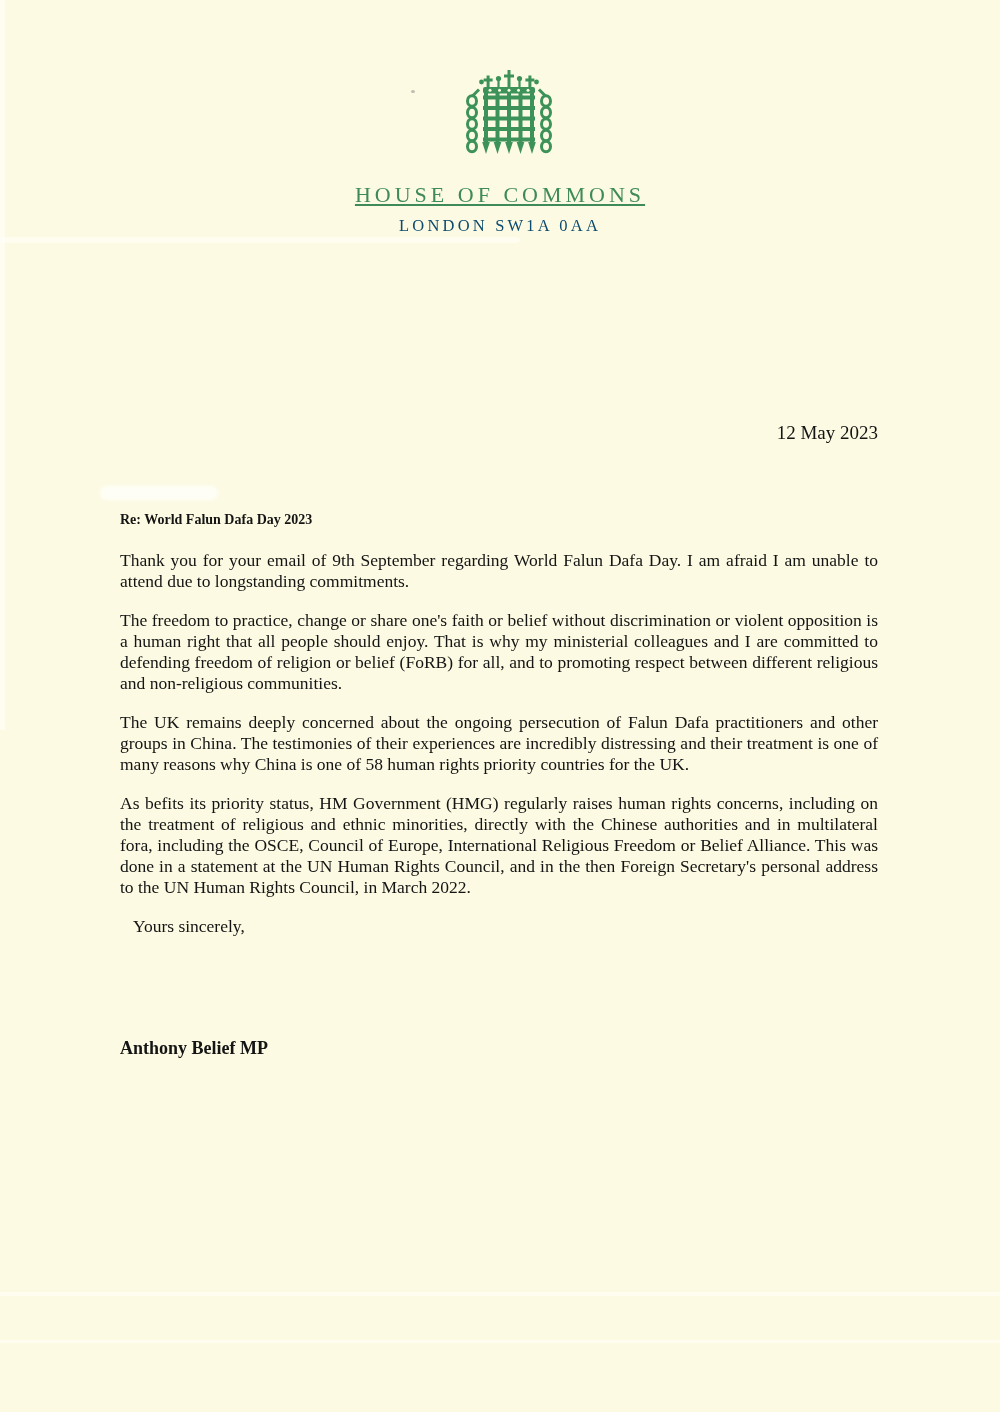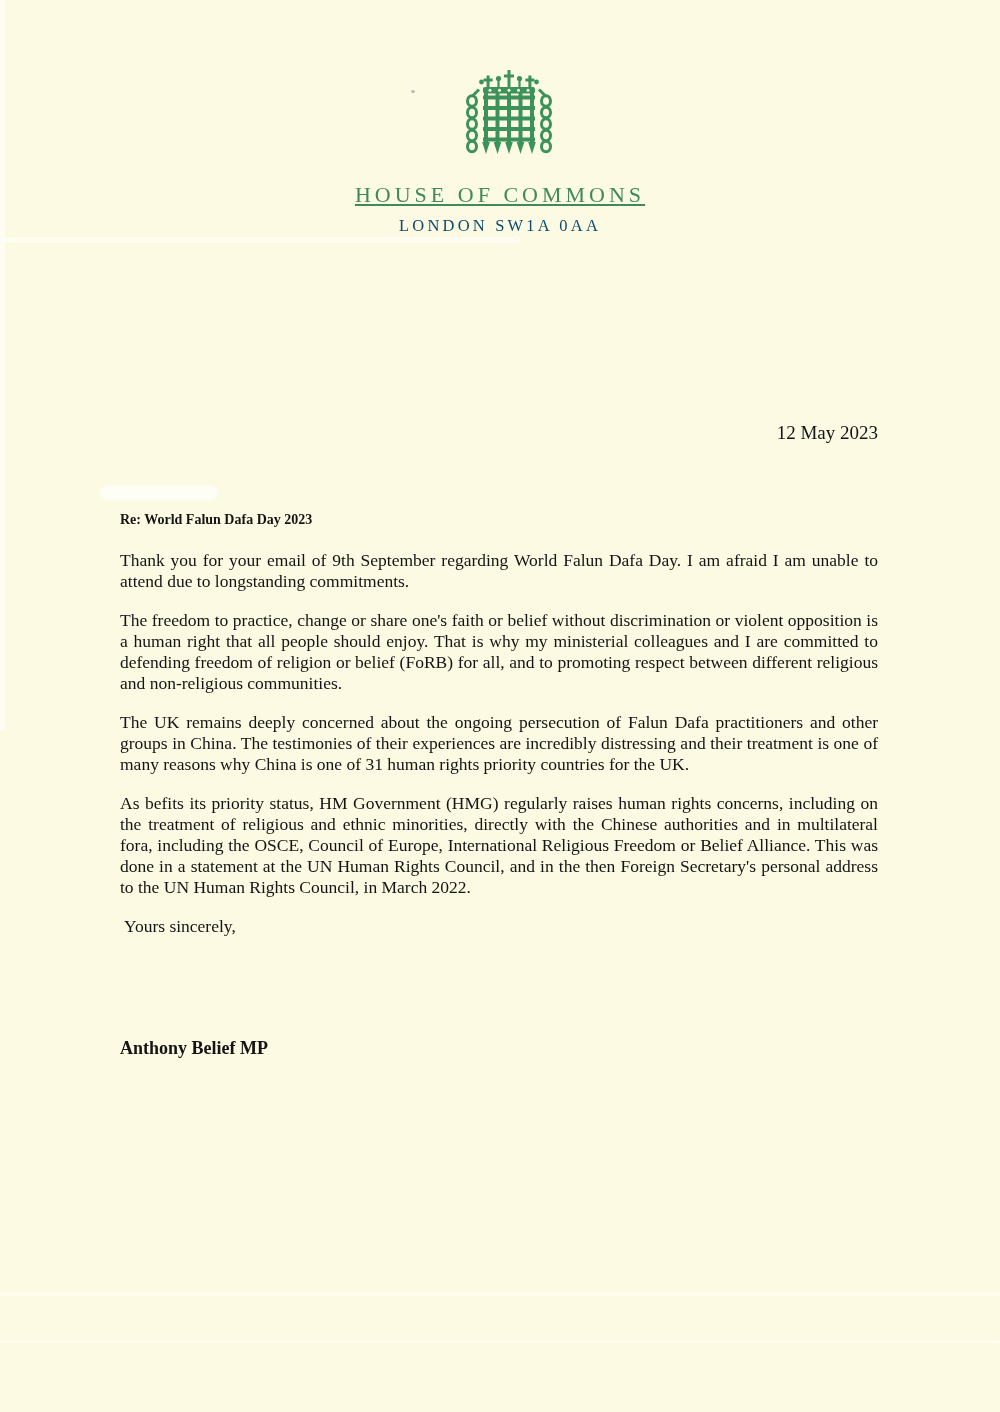--- a/index.html
+++ b/index.html
@@ -46,21 +46,21 @@
   }
   .subject{
     font-size:14px;font-weight:bold;margin:0 0 19px 0;line-height:22px;
   }
   .letter-body p.para{
     margin:0 0 18px 0;
     font-size:17.5px;line-height:21px;
     text-align:justify;text-justify:inter-word;
   }
   .closing{
-    margin:4px;font-size:17.5px;line-height:21px;
+    margin:13px;font-size:17.5px;line-height:21px;
   }
   .signature{
     margin-top:100px;font-size:18px;font-weight:bold;line-height:22px;
   }
 
   
   .scan-band{position:absolute;background:rgba(255,255,252,0.55);pointer-events:none;}
   .band-1{left:0;top:237px;width:520px;height:6px;border-radius:3px;}
   .band-2{left:0;top:1292px;width:1000px;height:4px;}
   .band-3{left:0;top:1340px;width:1000px;height:3px;}
@@ -176,19 +176,19 @@
   </header>
 
   <div class="date-line">12 May 2023</div>
 
   <div class="redaction"></div>
 
   <main class="letter-body">
     <h2 class="subject">Re: World Falun Dafa Day 2023</h2>
     <p class="para">Thank you for your email of 9th September regarding World Falun Dafa Day. I am afraid I am unable to attend due to longstanding commitments.</p>
     <p class="para">The freedom to practice, change or share one's faith or belief without discrimination or violent opposition is a human right that all people should enjoy. That is why my ministerial colleagues and I are committed to defending freedom of religion or belief (FoRB) for all, and to promoting respect between different religious and non-religious communities.</p>
-    <p class="para">The UK remains deeply concerned about the ongoing persecution of Falun Dafa practitioners and other groups in China. The testimonies of their experiences are incredibly distressing and their treatment is one of many reasons why China is one of 31 human rights priority countries for the UK.</p>
+    <p class="para">The UK remains deeply concerned about the ongoing persecution of Falun Dafa practitioners and other groups in China. The testimonies of their experiences are incredibly distressing and their treatment is one of many reasons why China is one of 58 human rights priority countries for the UK.</p>
     <p class="para">As befits its priority status, HM Government (HMG) regularly raises human rights concerns, including on the treatment of religious and ethnic minorities, directly with the Chinese authorities and in multilateral fora, including the OSCE, Council of Europe, International Religious Freedom or Belief Alliance. This was done in a statement at the UN Human Rights Council, and in the then Foreign Secretary's personal address to the UN Human Rights Council, in March 2022.</p>
     <p class="closing">Yours sincerely,</p>
     <div class="signature">Anthony Belief MP</div>
   </main>
 
 </div>
 
 </body></html>

